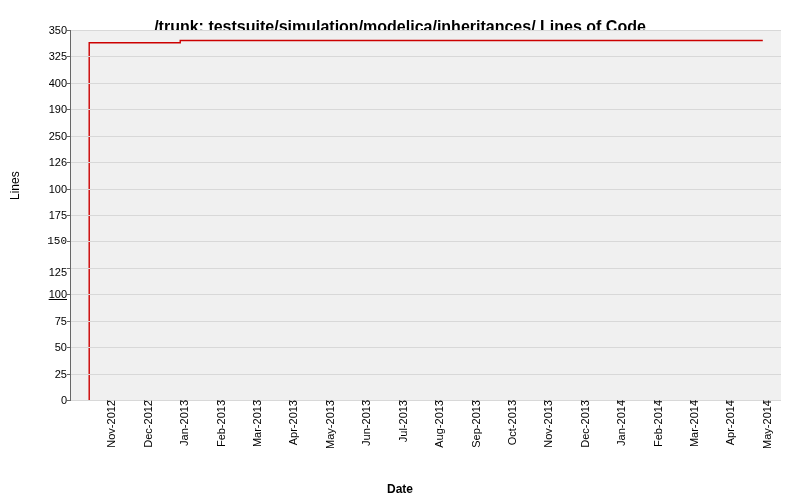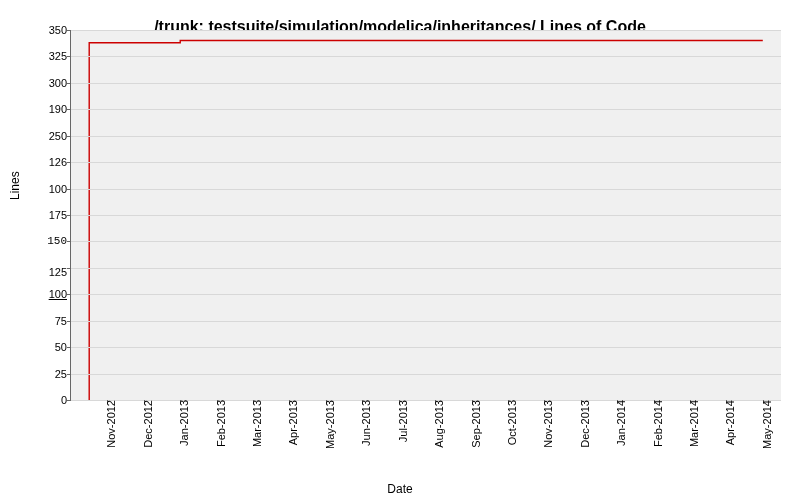--- a/index.html
+++ b/index.html
@@ -39,20 +39,21 @@
     font-size: 12px;
     color: #000;
   }
   .x-label {
     position: absolute;
     left: 50%;
     bottom: 4px;
     transform: translateX(-50%);
     font-size: 12px;
     color: #000;
+    font-weight: bold;
   }
   .y-tick {
     position: absolute;
     right: 100%;
     font-size: 11px;
     color: #000;
     padding-right: 4px;
     transform: translateY(-50%);
     white-space: nowrap;
   }
@@ -139,21 +140,21 @@
       <div class="y-tick-mark" style="top: 132.143px;"></div>
       <div class="y-tick" style="top: 132.143px;">126</div>
       <div class="y-grid" style="top: 105.714px;"></div>
       <div class="y-tick-mark" style="top: 105.714px;"></div>
       <div class="y-tick" style="top: 105.714px;">250</div>
       <div class="y-grid" style="top: 79.2857px;"></div>
       <div class="y-tick-mark" style="top: 79.2857px;"></div>
       <div class="y-tick" style="top: 79.2857px;">190</div>
       <div class="y-grid" style="top: 52.8571px;"></div>
       <div class="y-tick-mark" style="top: 52.8571px;"></div>
-      <div class="y-tick" style="top: 52.8571px;">300</div>
+      <div class="y-tick" style="top: 52.8571px;">400</div>
       <div class="y-grid" style="top: 26.4286px;"></div>
       <div class="y-tick-mark" style="top: 26.4286px;"></div>
       <div class="y-tick" style="top: 26.4286px;">325</div>
       <div class="y-grid" style="top: 0px;"></div>
       <div class="y-tick-mark" style="top: 0px;"></div>
       <div class="y-tick" style="top: 0px;">350</div>
       <div class="x-tick-mark" style="left: 36.4103px;"></div>
       <div class="x-tick" style="left: 39.4103px;">Nov-2012</div>
       <div class="x-tick-mark" style="left: 72.8205px;"></div>
       <div class="x-tick" style="left: 75.8205px;">Dec-2012</div>

